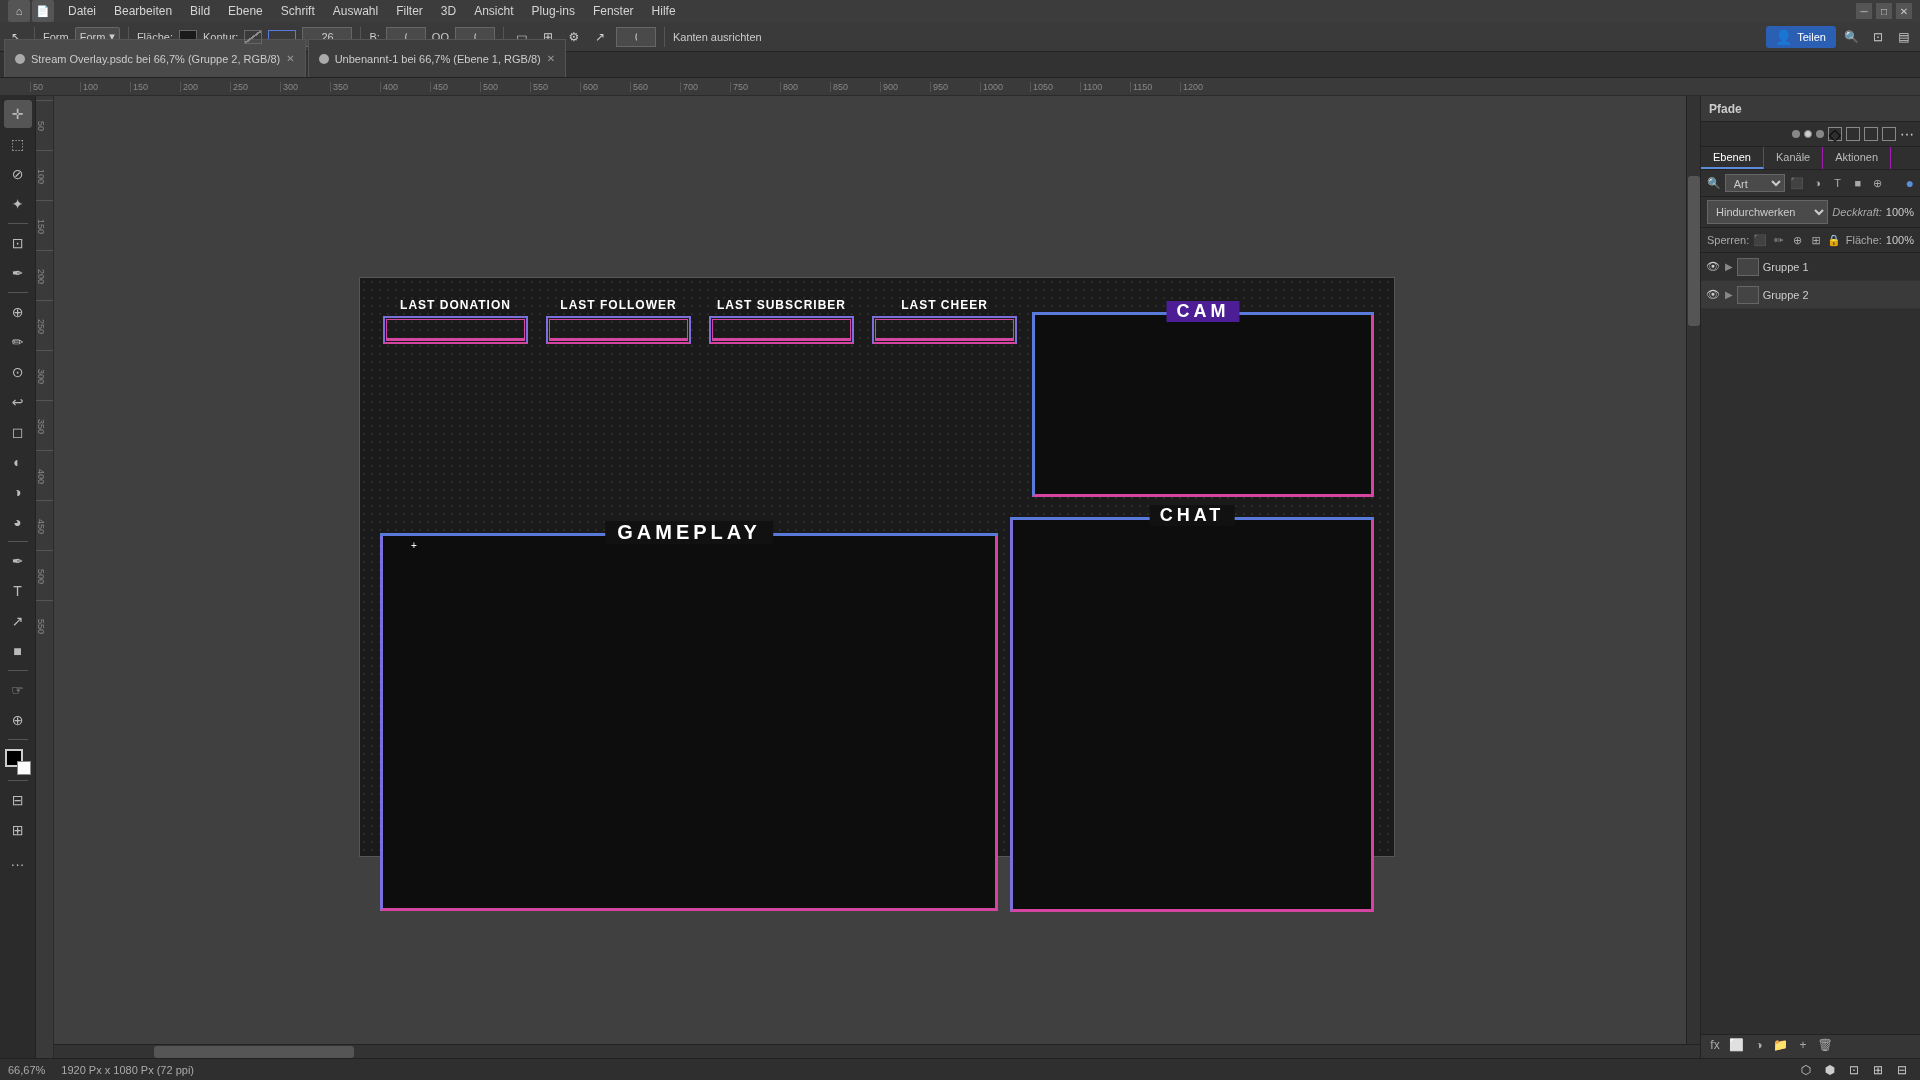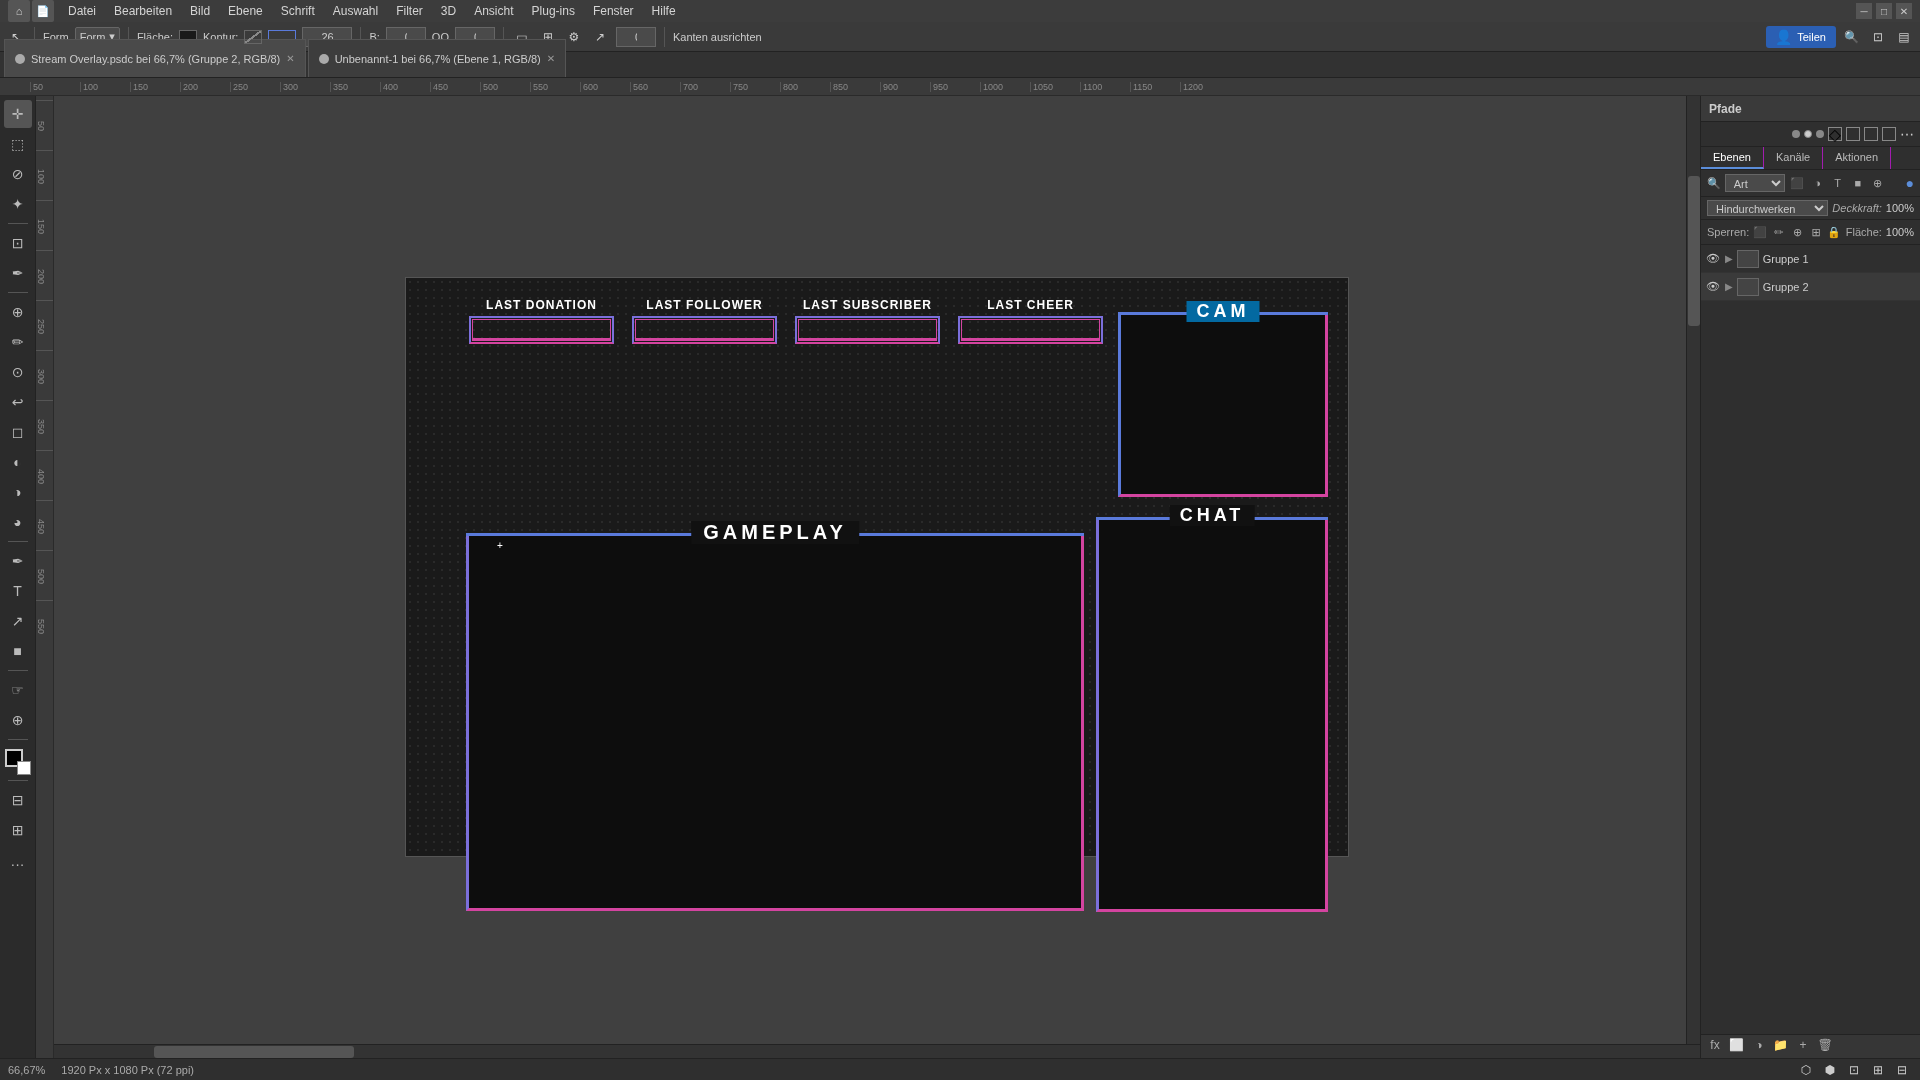--- a/index.html
+++ b/index.html
@@ -212,29 +212,28 @@
       top: 0; left: 18px;
       right: 0; bottom: 20px;
       overflow: hidden;
       display: flex;
       align-items: center;
       justify-content: center;
     }
 
     
     .ps-canvas {
-      width: 944px;
+      width: 1036px;
       height: 580px;
       background: #1a1a1a;
       position: relative;
       background-image: 
         radial-gradient(circle, #2a2a2a 1px, transparent 1px);
       background-size: 8px 8px;
       border: 1px solid #555;
-      padding-left: 40px;
     }
 
     
     .overlay-content {
       width: 100%;
       height: 100%;
       padding: 20px;
       position: relative;
     }
 
@@ -370,21 +369,21 @@
       gap: 4px;
       border-bottom: 1px solid #222;
     }
     .panel-blend-dropdown {
       flex: 1;
       background: #4a4a4a;
       border: 1px solid #666;
       color: #ccc;
       font-size: 11px;
       padding: 1px 4px;
-      height: 16px;
+      height: 24px;
     }
     .panel-opacity-label { color: #aaa; font-size: 11px; font-style: italic; }
     .panel-opacity-val { color: #ccc; font-size: 11px; margin-left: auto; }
     .panel-lock-row {
       display: flex;
       align-items: center;
       padding: 3px 6px;
       gap: 4px;
       border-bottom: 1px solid #222;
     }
@@ -672,21 +671,21 @@
                 "></div>
                 <div style="
                   position: absolute;
                   top: -14px;
                   left: 50%;
                   transform: translateX(-50%);
                   color: white;
                   font-size: 18px;
                   font-weight: bold;
                   letter-spacing: 4px;
-                  background: #0369a1;
+                  background: #4c1d95;
                   padding: 0 10px;
                   white-space: nowrap;
                 ">CAM</div>
               </div>
             </div>
           </div>
 
           <div style="display:flex; gap:12px;">
 
             <div style="position:relative; margin-top:16px;">

